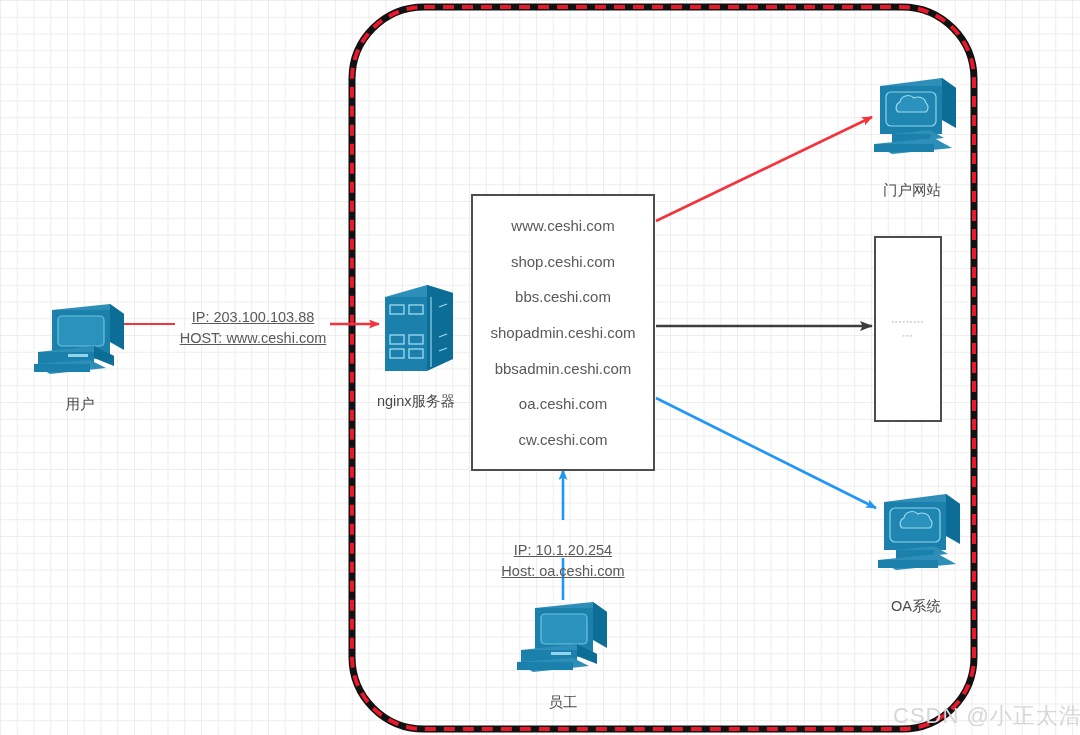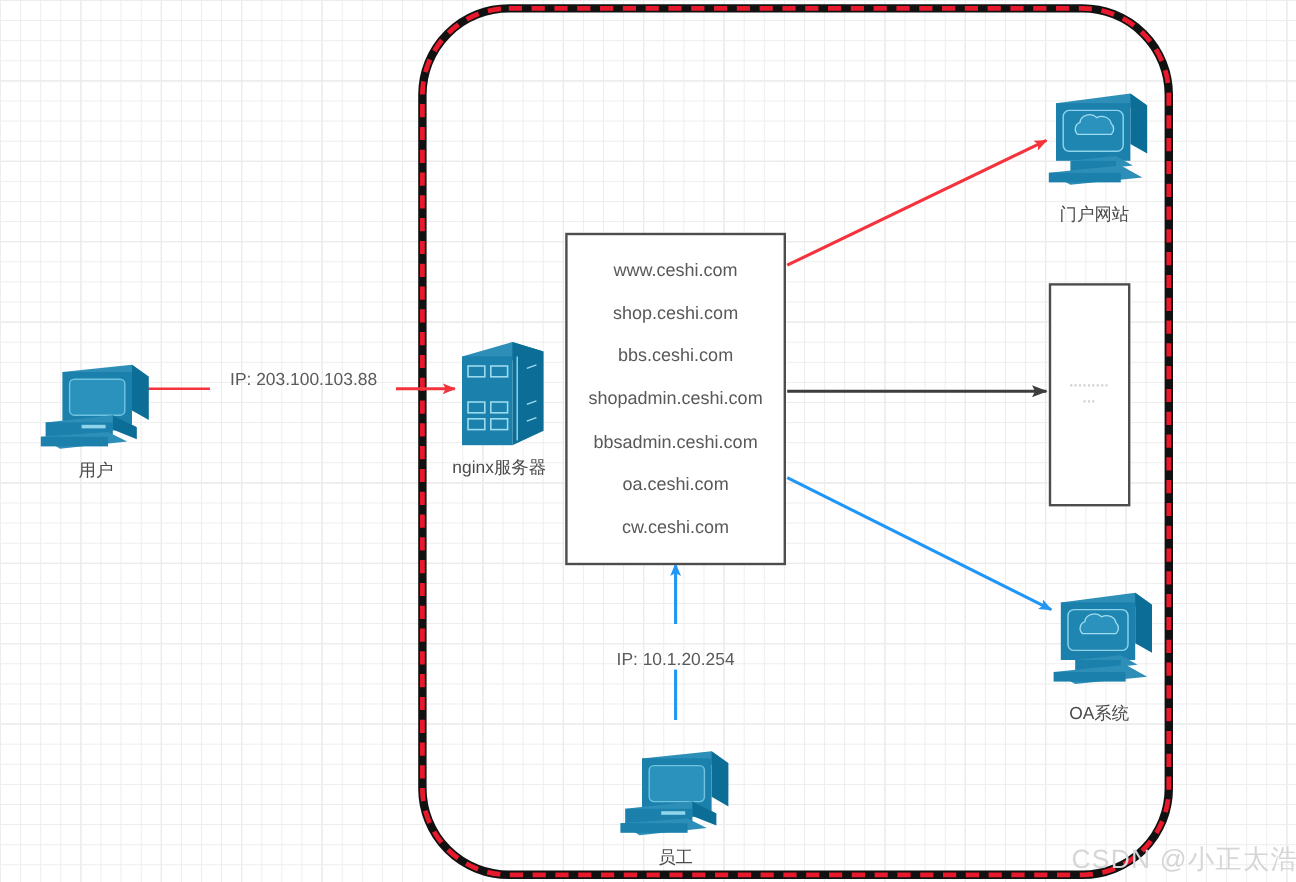--- a/index.html
+++ b/index.html
@@ -30,29 +30,30 @@
   }
   .node {
     position: absolute;
     text-align: center;
   }
   .node-label {
     font-size: 14.5px;
     color: #4a4a4a;
     line-height: 1.25;
     white-space: nowrap;
-    margin-top: 1px;
+    margin-top: 13px;
   }
   .edge-label {
     position: absolute;
     font-size: 14.5px;
     color: #5a5a5a;
     line-height: 1.45;
     text-align: center;
     white-space: nowrap;
+    text-decoration: underline;
   }
   .domain-box {
     position: absolute;
     box-sizing: border-box;
     border: 2px solid #4d4d4d;
     background: #ffffff;
     display: flex;
     flex-direction: column;
     align-items: center;
     justify-content: space-around;
@@ -199,39 +200,41 @@
       <rect x="20" y="20" width="50" height="34" rx="5" fill="#1f86b2" stroke="#8fd4ea" stroke-width="1.2"></rect>
       <path d="M32,40 a6,6 0 0 1 2,-10 a8,7 0 0 1 14,-4 a8,7 0 0 1 12,5 a6,6 0 0 1 0,9 z" fill="#2a92bd" stroke="#9fdcf0" stroke-width="1.1"></path>
       <polygon points="26,62 64,58 78,66 40,70" fill="#2d8fb8"></polygon>
       <rect x="26" y="62" width="38" height="10" fill="#1b80ac"></rect>
       <polygon points="8,72 68,66 86,76 26,82" fill="#2d8fb8"></polygon>
       <rect x="8" y="72" width="60" height="8" fill="#1b80ac"></rect>
     </svg>
     <div class="node-label">OA系统</div>
   </div>
 
-  <div class="node" style="left:515px; top:622px; width:96px;">
+  <div class="node" style="left:515px; top:598px; width:96px;">
     <svg width="96" height="78" viewBox="0 0 96 78" xmlns="http://www.w3.org/2000/svg">
       <polygon points="20,10 78,4 92,14 36,20" fill="#2d8fb8"></polygon>
       <polygon points="78,4 92,14 92,50 78,42" fill="#0c6e97"></polygon>
       <rect x="20" y="10" width="58" height="44" fill="#1b80ac"></rect>
       <rect x="26" y="16" width="46" height="30" rx="4" fill="#2a92bd" stroke="#6fc3de" stroke-width="1.2"></rect>
       <polygon points="6,52 62,46 82,56 26,64" fill="#2d8fb8"></polygon>
       <polygon points="62,46 82,56 82,66 62,58" fill="#0c6e97"></polygon>
       <rect x="6" y="52" width="56" height="12" fill="#1b80ac"></rect>
       <rect x="36" y="54" width="20" height="3" fill="#8fd4ea"></rect>
       <polygon points="2,64 58,60 74,68 18,74" fill="#2d8fb8"></polygon>
       <rect x="2" y="64" width="56" height="8" fill="#1b80ac"></rect>
     </svg>
     <div class="node-label">员工</div>
   </div>
 
   <div class="edge-label" style="left:173px; top:307px; width:160px;">
     <div>IP: 203.100.103.88</div>
+    <div>HOST: www.ceshi.com</div>
   </div>
 
   <div class="edge-label" style="left:483px; top:540px; width:160px;">
     <div>IP: 10.1.20.254</div>
+    <div>Host: oa.ceshi.com</div>
   </div>
 
   <div class="watermark" style="left:893px; top:701px;">CSDN @小正太浩二</div>
 
 </div>
 
 </body></html>

